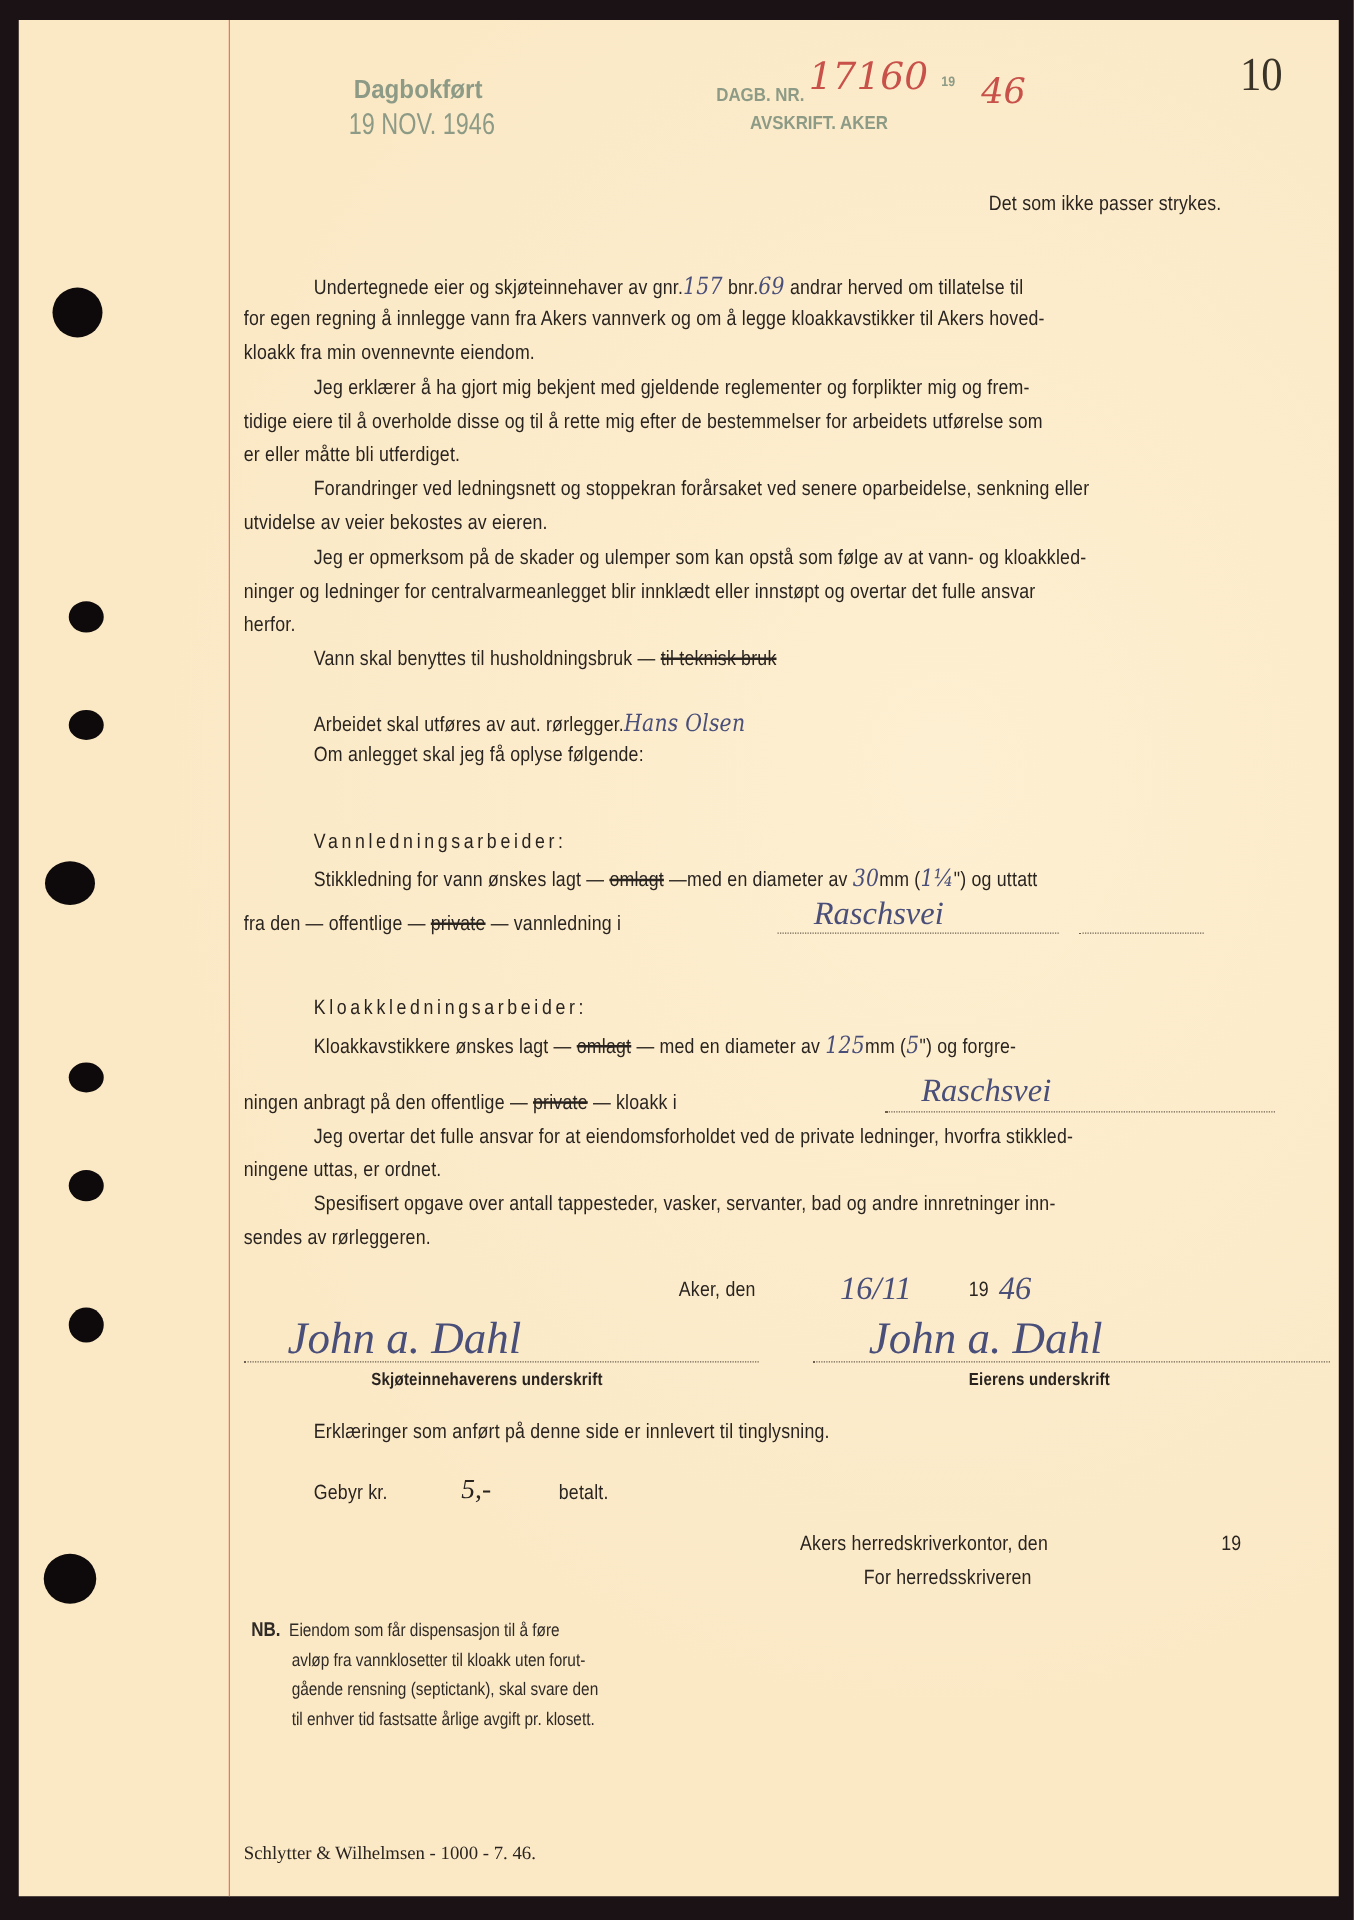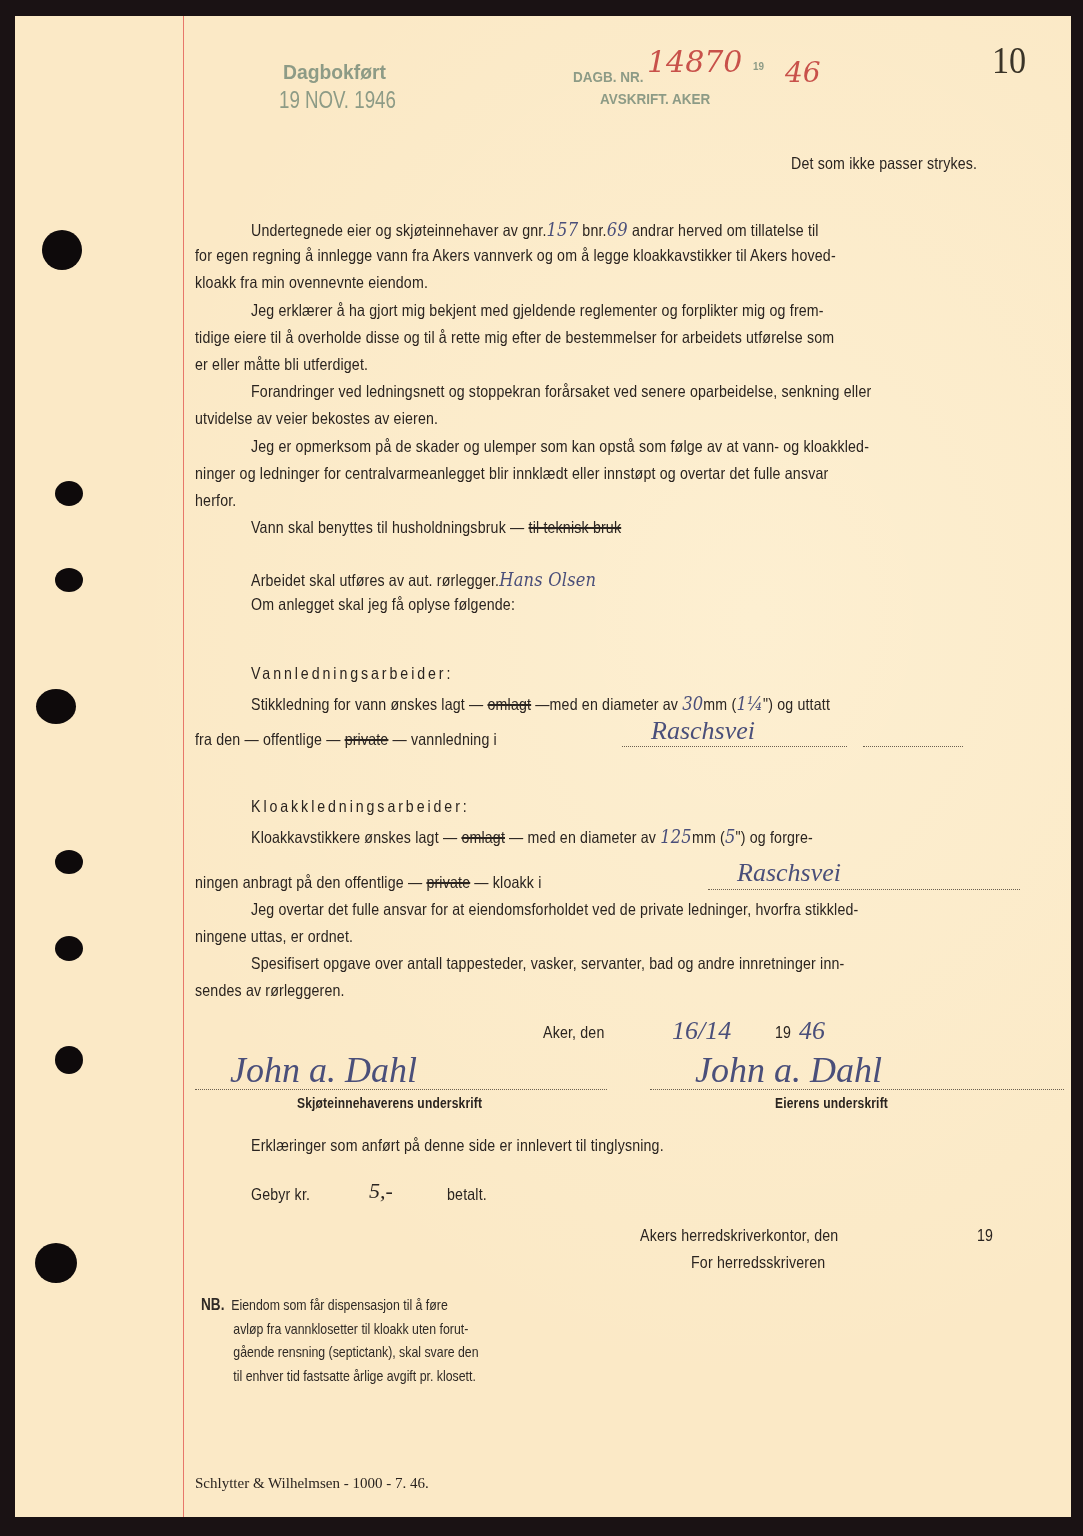--- a/index.html
+++ b/index.html
@@ -48,21 +48,21 @@
   <div class="hole" style="left:40px;top:552px;width:28px;height:24px;"></div>
   <div class="hole" style="left:21px;top:673px;width:40px;height:35px;"></div>
   <div class="hole" style="left:40px;top:834px;width:28px;height:24px;"></div>
   <div class="hole" style="left:40px;top:920px;width:28px;height:25px;"></div>
   <div class="hole" style="left:40px;top:1030px;width:28px;height:28px;"></div>
   <div class="hole" style="left:20px;top:1227px;width:42px;height:40px;"></div>
 
   <div class="stamp big" style="left:268px;top:44px;">Dagbokført</div>
   <div class="stamp date" style="left:264px;top:70px;">19 NOV. 1946</div>
   <div class="stamp small" style="left:558px;top:52px;">DAGB. NR.</div>
-  <div class="red-hand" style="left:632px;top:28px;">14870</div>
+  <div class="red-hand" style="left:632px;top:28px;">17160</div>
   <div class="stamp small" style="left:738px;top:44px;font-size:11px;">19</div>
   <div class="red-hand" style="left:770px;top:40px;font-size:28px;">46</div>
   <div class="stamp small" style="left:585px;top:74px;">AVSKRIFT. AKER</div>
   <div class="pagenum" style="left:975px;top:22px;">10</div>
 
   <div class="t" style="left:776px;top:138px;">Det som ikke passer strykes.</div>
 
   <div class="t" style="left:236px;top:202px;">
     <span>Undertegnede eier og skjøteinnehaver av gnr.</span><span class="hand">157</span> <span>bnr.</span><span class="hand">69</span> <span>andrar herved om tillatelse til</span>
   </div>
@@ -109,21 +109,21 @@
   </div>
   <div class="dots" style="left:693px;top:873px;width:312px;"></div>
   <div class="hand-big" style="left:722px;top:842px;font-size:26px;">Raschsvei</div>
 
   <div class="t" style="left:236px;top:884px;">Jeg overtar det fulle ansvar for at eiendomsforholdet ved de private ledninger, hvorfra stikkled-</div>
   <div class="t" style="left:180px;top:911px;">ningene uttas, er ordnet.</div>
   <div class="t" style="left:236px;top:938px;">Spesifisert opgave over antall tappesteder, vasker, servanter, bad og andre innretninger inn-</div>
   <div class="t" style="left:180px;top:965px;">sendes av rørleggeren.</div>
 
   <div class="t" style="left:528px;top:1007px;">Aker, den</div>
-  <div class="hand-big" style="left:657px;top:1000px;font-size:26px;">16/14</div>
+  <div class="hand-big" style="left:657px;top:1000px;font-size:26px;">16/11</div>
   <div class="t" style="left:760px;top:1007px;">19</div>
   <div class="hand-big" style="left:784px;top:1000px;font-size:26px;">46</div>
 
   <div class="hand-big" style="left:215px;top:1033px;font-size:36px;">John a. Dahl</div>
   <div class="hand-big" style="left:680px;top:1033px;font-size:36px;">John a. Dahl</div>
   <div class="dots" style="left:180px;top:1073px;width:412px;"></div>
   <div class="dots" style="left:635px;top:1073px;width:414px;"></div>
   <div class="t bold" style="left:282px;top:1079px;font-size:14px;">Skjøteinnehaverens underskrift</div>
   <div class="t bold" style="left:760px;top:1079px;font-size:14px;">Eierens underskrift</div>
 

